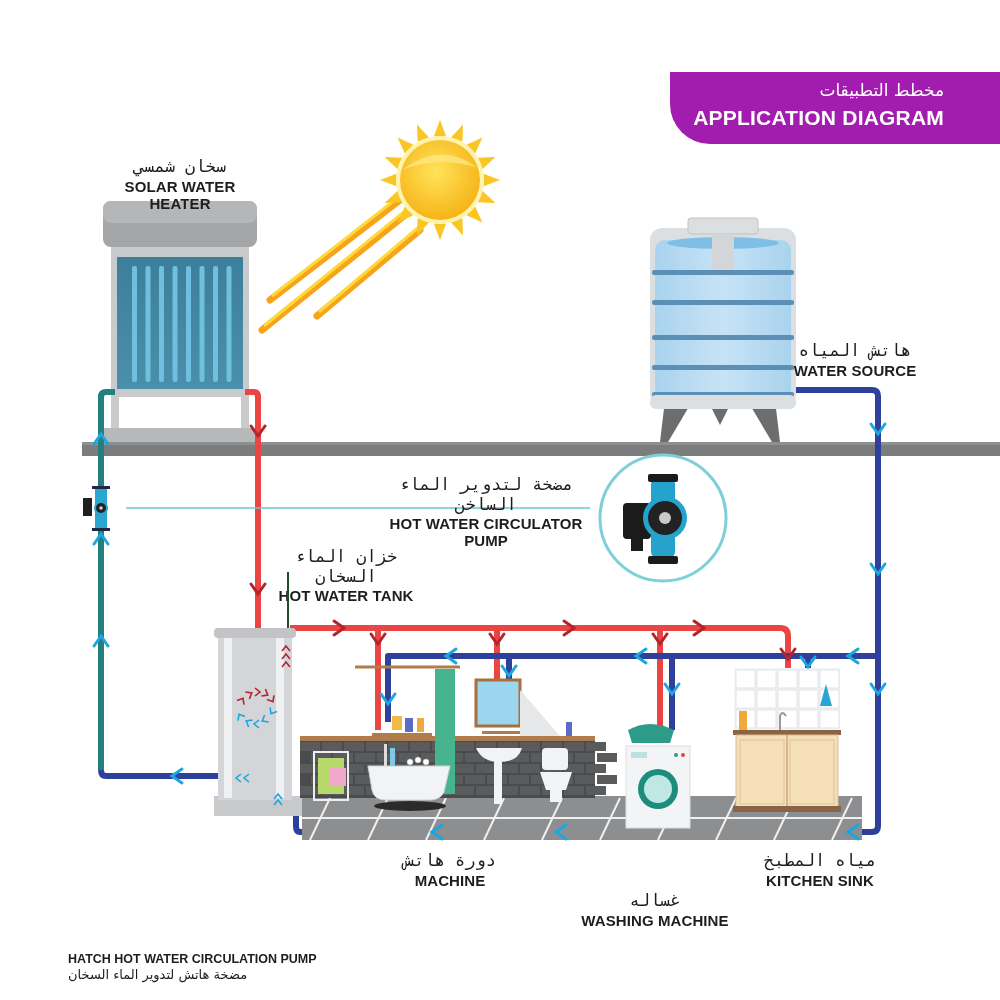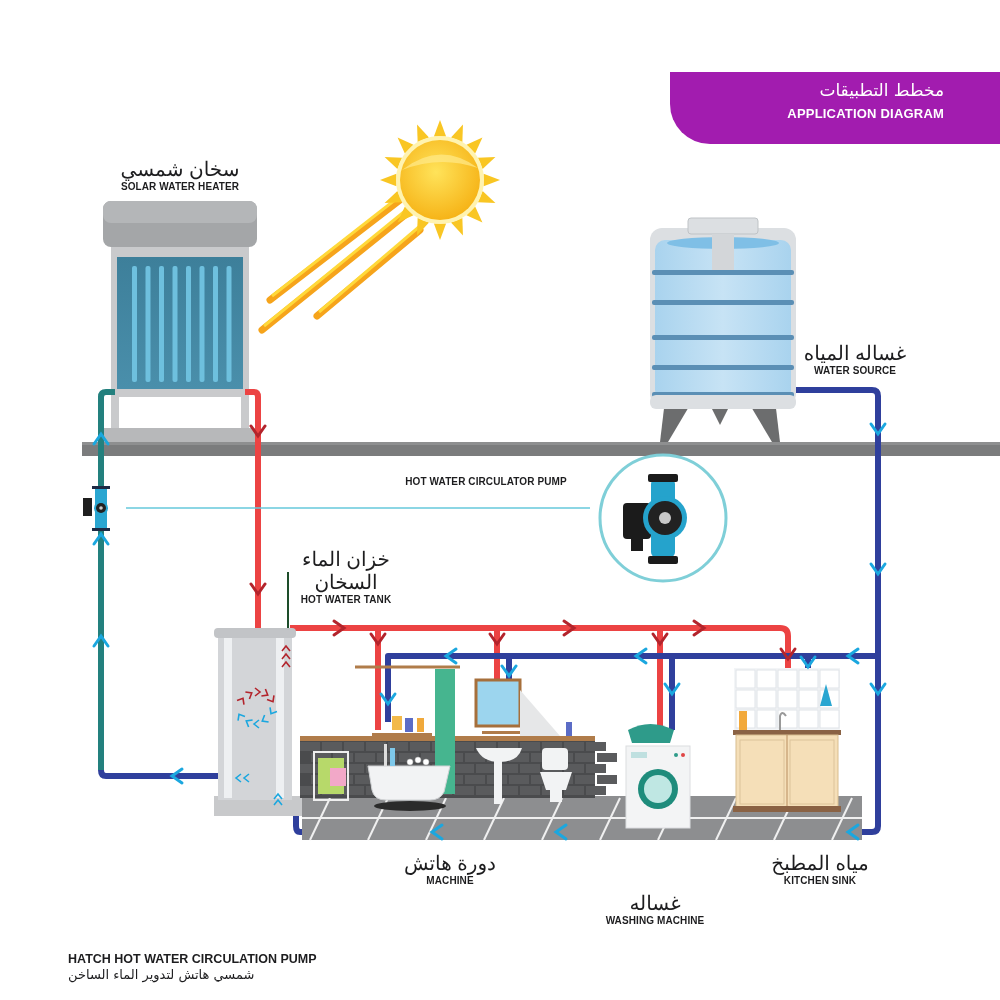--- a/index.html
+++ b/index.html
@@ -1,23 +1,23 @@
 <!DOCTYPE html>
 <html><head>
 <meta charset="utf-8">
 <style>
   html,body{margin:0;padding:0;background:#ffffff;}
   body{width:1000px;height:1000px;position:relative;overflow:hidden;font-family:"Liberation Sans","DejaVu Sans",sans-serif;}
   #stage{position:absolute;left:0;top:0;width:1000px;height:1000px;}
   .lbl{position:absolute;color:#1d1d1f;text-align:center;line-height:1.15;}
-  .lbl .ar{font-family:Liberation Sans, sans-serif;font-size:20px;font-weight:normal;display:block;}
-  .lbl .en{font-size:10px;font-weight:bold;display:block;letter-spacing:0.1px;}
+  .lbl .ar{font-family:Liberation Mono, monospace;font-size:17px;font-weight:normal;display:block;}
+  .lbl .en{font-size:15px;font-weight:bold;display:block;letter-spacing:0.1px;}
   #title-banner{position:absolute;left:670px;top:72px;width:330px;height:72px;background:#a21caf;border-bottom-left-radius:40px;}
   #title-banner .ar{position:absolute;right:56px;top:8px;font-family:"DejaVu Sans",sans-serif;font-size:17px;color:#fff;}
-  #title-banner .en{position:absolute;right:56px;top:34px;font-size:13px;font-weight:bold;color:#fff;letter-spacing:0.2px;}
+  #title-banner .en{position:absolute;right:56px;top:34px;font-size:21px;font-weight:bold;color:#fff;letter-spacing:0.2px;}
   #footer{position:absolute;left:68px;top:952px;color:#1d1d1f;}
   #footer .en{font-size:12.5px;font-weight:bold;display:block;}
   #footer .ar{font-family:"DejaVu Sans",sans-serif;font-size:13px;display:block;margin-top:1px;}
 </style>
 </head>
 <body>
 
 <div id="stage">
 <svg width="1000" height="1000" viewBox="0 0 1000 1000" xmlns="http://www.w3.org/2000/svg">
   <defs>
@@ -385,24 +385,25 @@
 <div id="title-banner">
   <span class="ar">مخطط التطبيقات</span>
   <span class="en">APPLICATION DIAGRAM</span>
 </div>
 
 <div class="lbl" style="left:100px;top:158px;width:160px;">
   <span class="ar">سخان شمسي</span>
   <span class="en">SOLAR WATER HEATER</span>
 </div>
 <div class="lbl" style="left:790px;top:342px;width:130px;">
-  <span class="ar">غساله المياه</span>
+  <span class="ar">هاتش المياه</span>
   <span class="en">WATER SOURCE</span>
 </div>
 <div class="lbl" style="left:366px;top:476px;width:240px;">
+  <span class="ar">مضخة لتدوير الماء الساخن</span>
   <span class="en">HOT WATER CIRCULATOR PUMP</span>
 </div>
 <div class="lbl" style="left:276px;top:548px;width:140px;">
   <span class="ar">خزان الماء السخان</span>
   <span class="en">HOT WATER TANK</span>
 </div>
 <div style="position:absolute;left:287px;top:572px;width:1.5px;height:56px;background:#1d4d2a;"></div>
 <div class="lbl" style="left:390px;top:852px;width:120px;">
   <span class="ar">دورة هاتش</span>
   <span class="en">MACHINE</span>
@@ -411,14 +412,14 @@
   <span class="ar">غساله</span>
   <span class="en">WASHING MACHINE</span>
 </div>
 <div class="lbl" style="left:750px;top:852px;width:140px;">
   <span class="ar">مياه المطبخ</span>
   <span class="en">KITCHEN SINK</span>
 </div>
 
 <div id="footer">
   <span class="en">HATCH HOT WATER CIRCULATION PUMP</span>
-  <span class="ar">شمسي هاتش لتدوير الماء الساخن</span>
+  <span class="ar">مضخة هاتش لتدوير الماء السخان</span>
 </div>
 
 </body></html>

